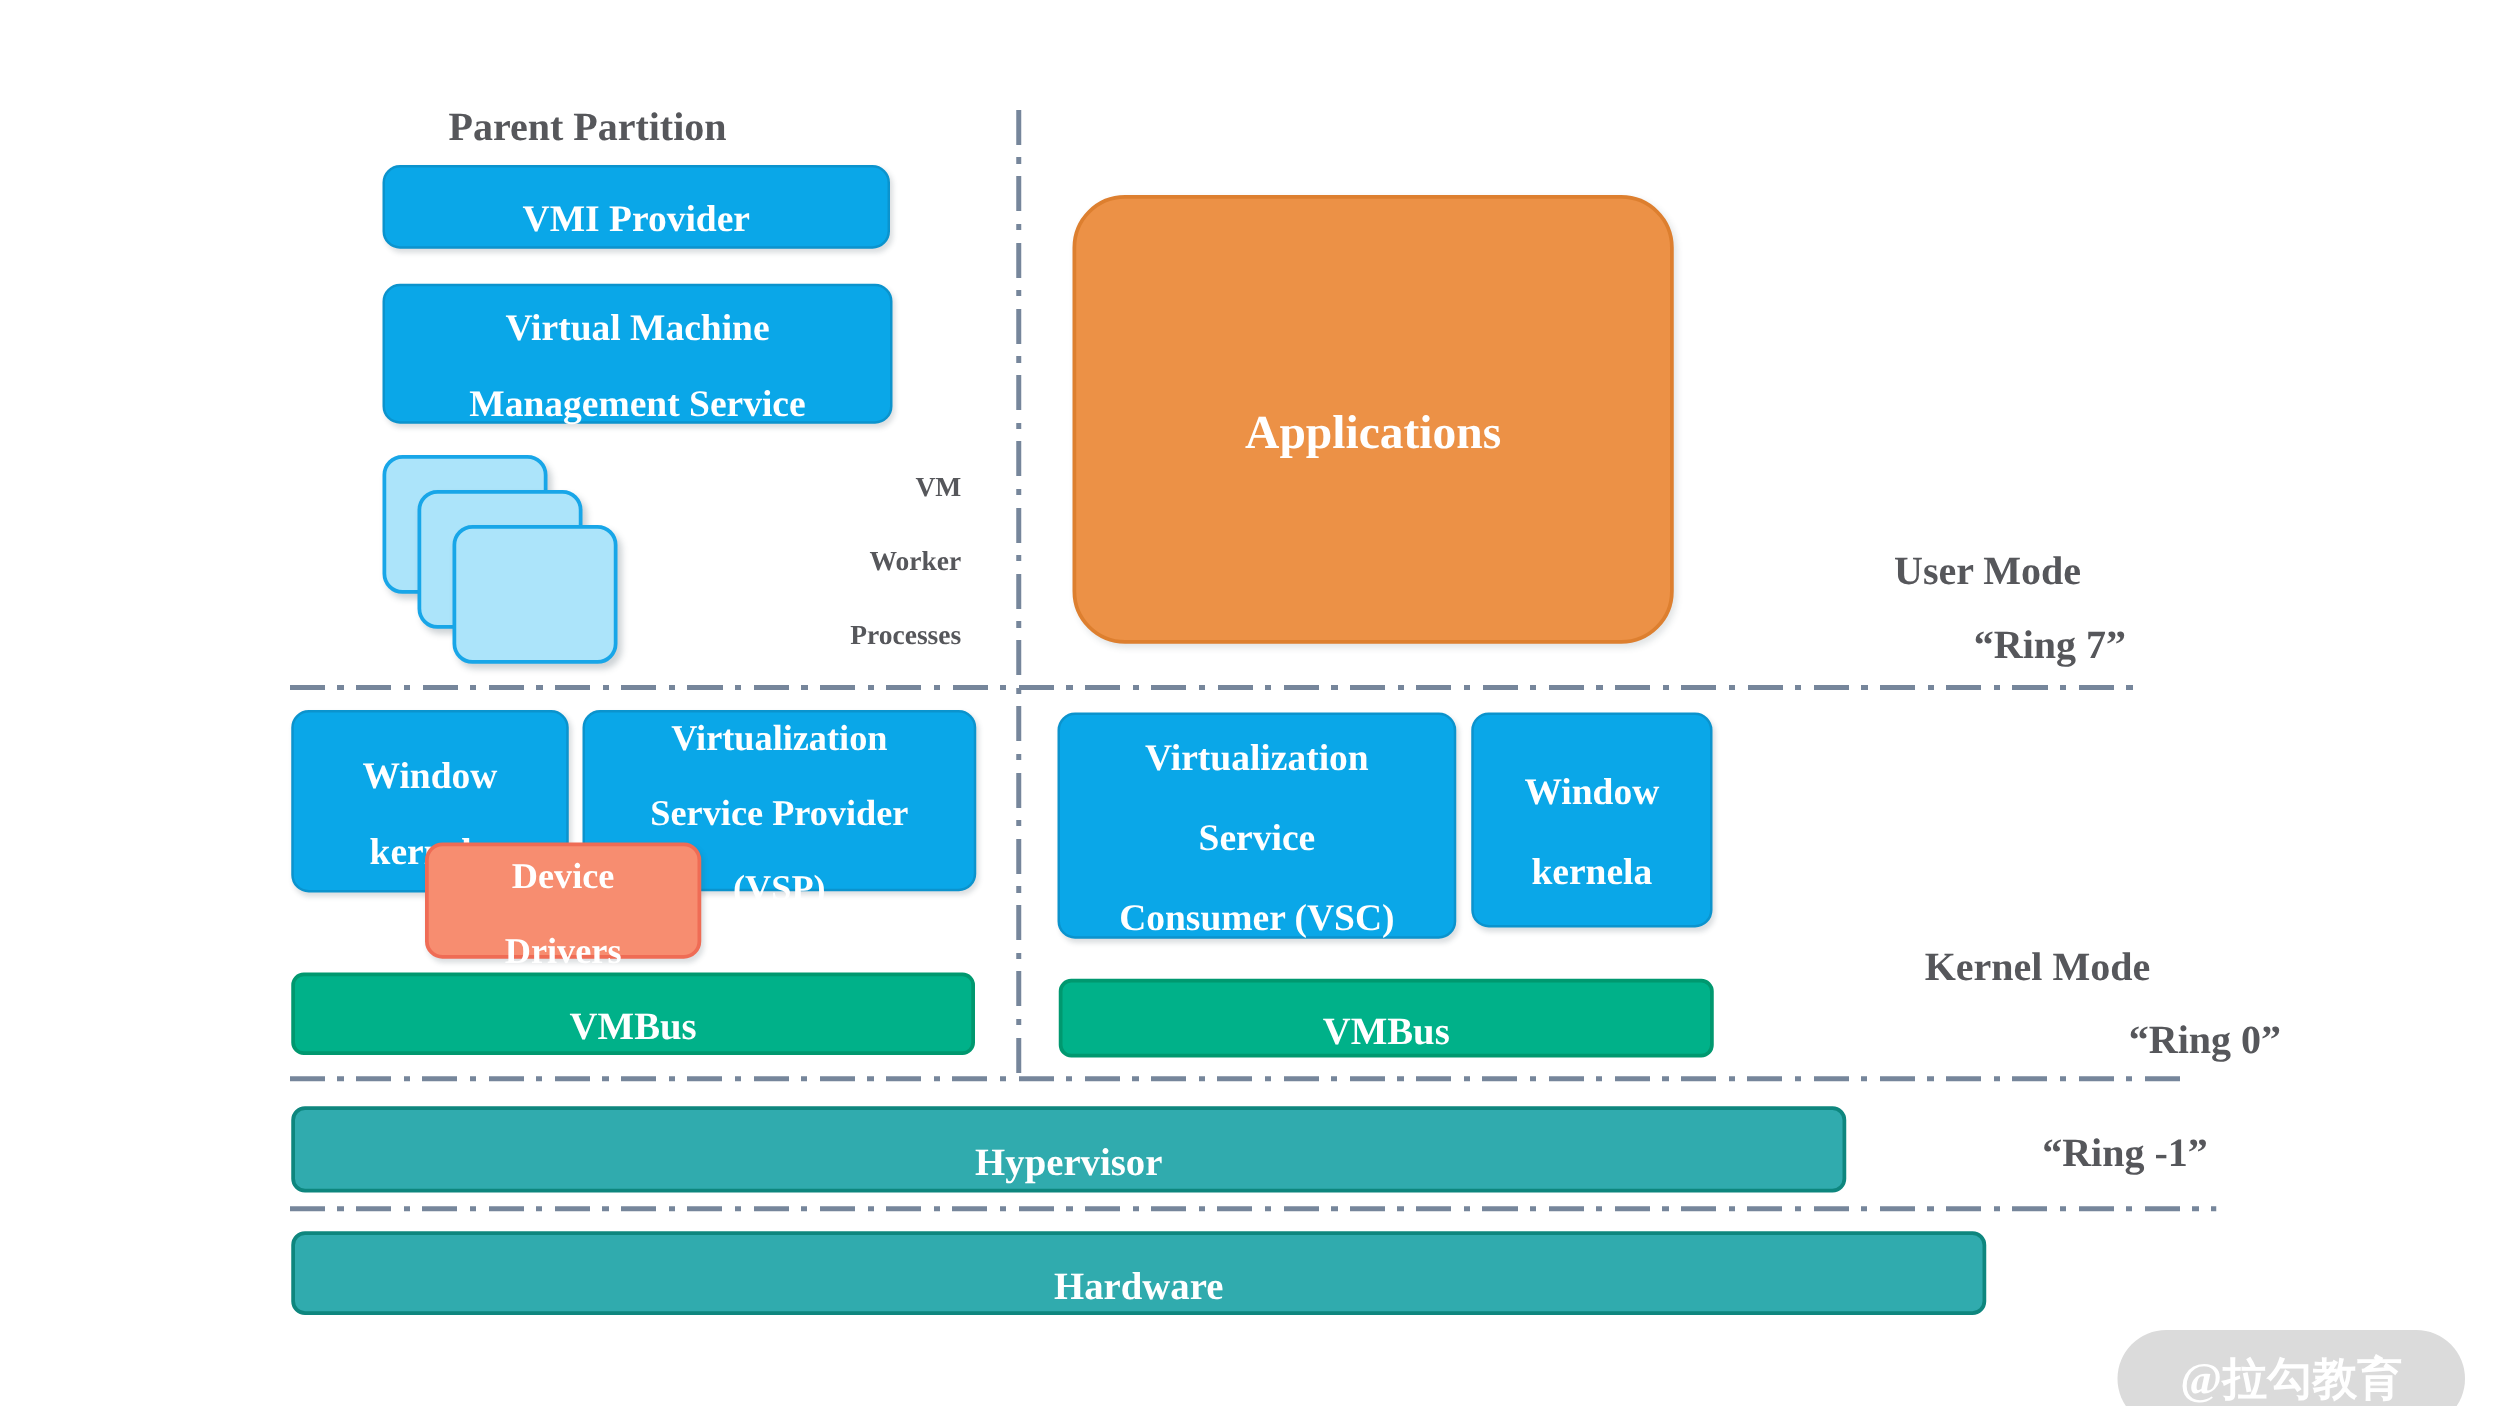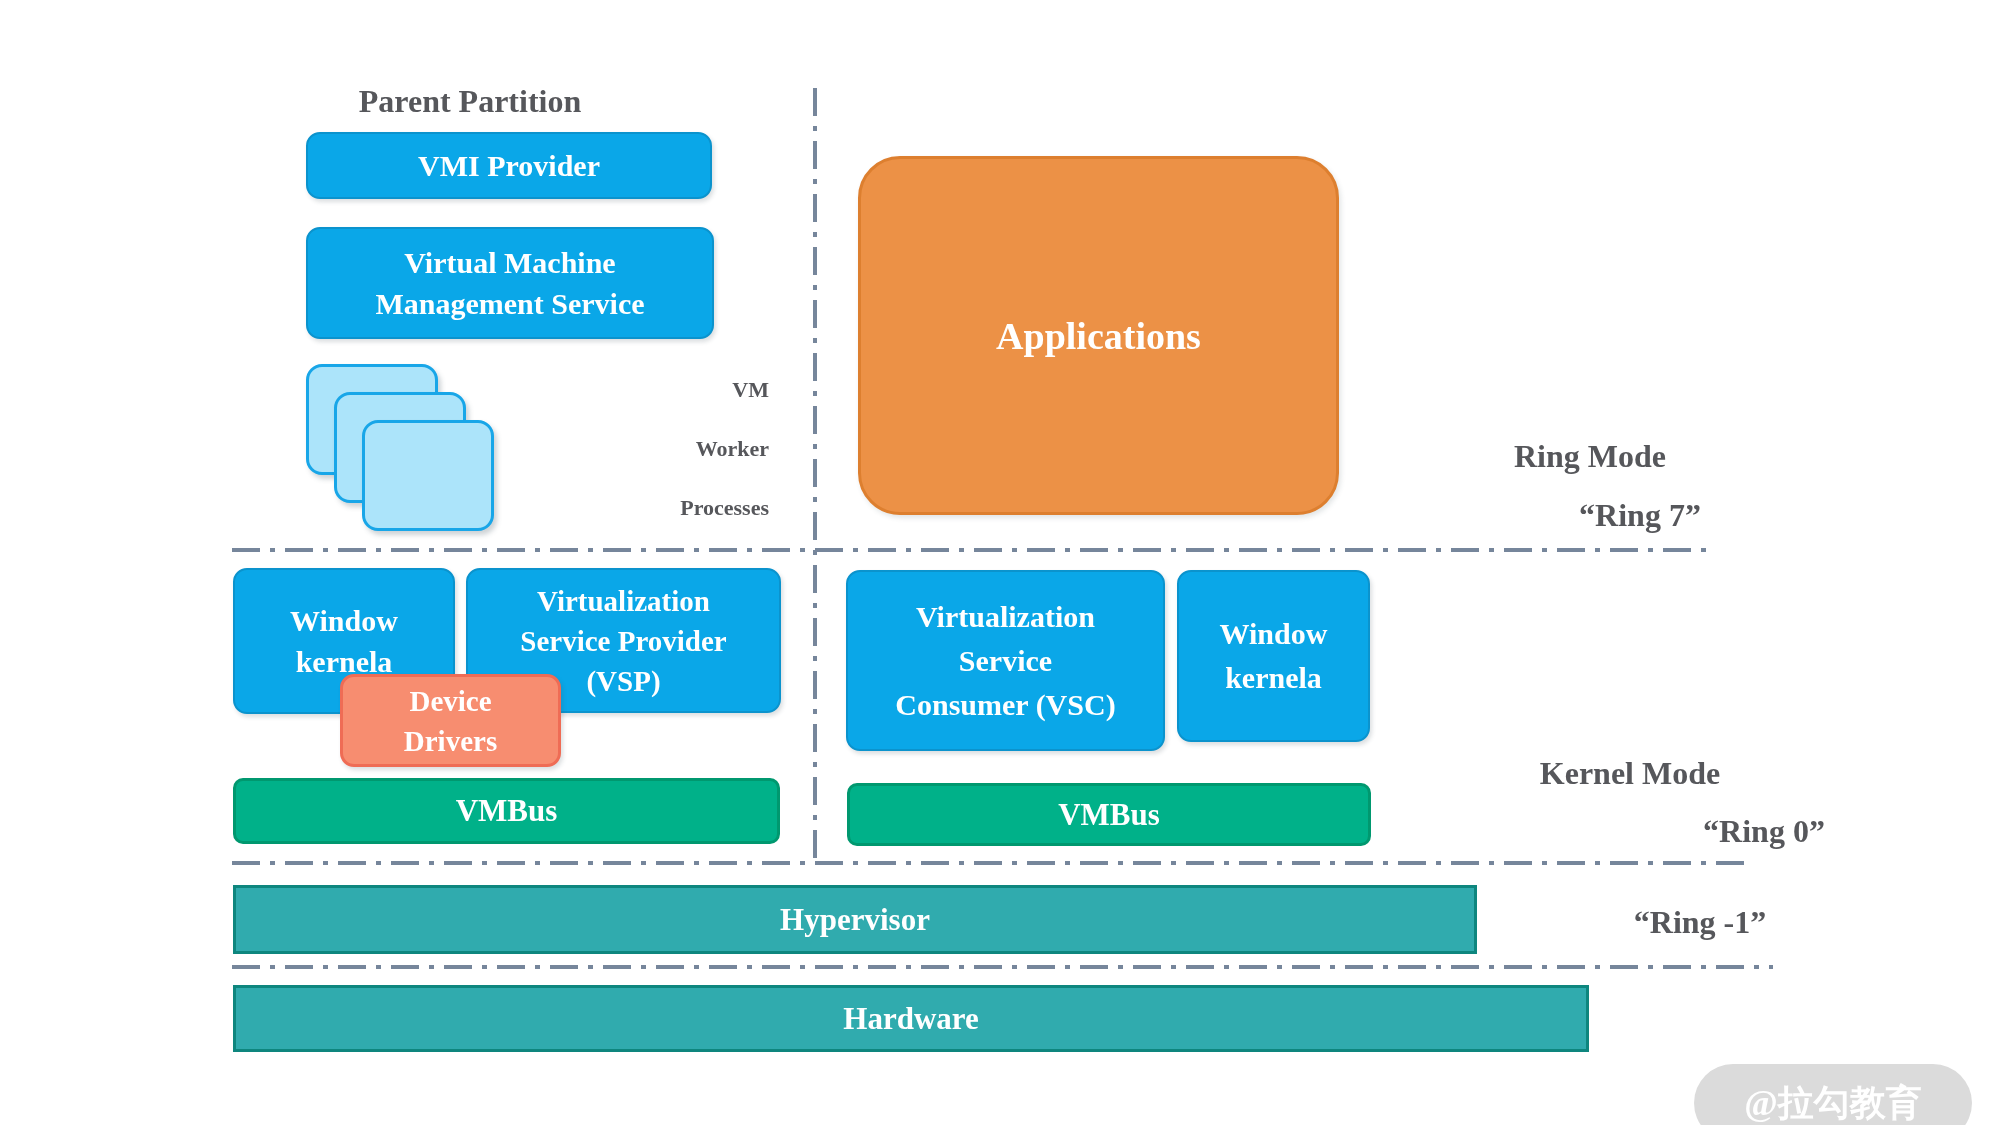--- a/index.html
+++ b/index.html
@@ -20,21 +20,21 @@
   .side-label{
     font-size:22px;font-weight:bold;color:var(--text-gray,#56575B);
     text-align:right;line-height:59px;
   }
   .side-label .ln{display:block;}
   
   .box{
     display:flex;flex-direction:column;align-items:center;justify-content:center;
     color:#fff;font-weight:bold;text-align:center;
   }
-  .box .ln{display:block;}
+  .box .ln{display:block;margin-top:20px;}
   .blue{
     background:var(--blue,#0AA7E8);
     border:2px solid var(--blue-border,#0B93CD);
     border-radius:14px;
     box-shadow:2px 3px 4px rgba(60,80,90,.18);
     font-size:30px;line-height:41px;
   }
   .orange{
     background:var(--orange,#EC9146);
     border:3px solid var(--orange-border,#DD7F2F);
@@ -44,21 +44,21 @@
   }
   .green{
     background:var(--green,#00B189);
     border:3px solid var(--green-border,#00986F);
     border-radius:10px;
     font-size:31px;
   }
   .teal{
     background:var(--teal,#30ABAE);
     border:3px solid var(--teal-border,#0E867E);
-    border-radius:0;
+    border-radius:11px;
     font-size:31px;
   }
   .salmon{
     background:var(--salmon,#F78D70);
     border:3px solid var(--salmon-border,#EF6C55);
     border-radius:14px;
     box-shadow:2px 3px 4px rgba(60,80,90,.18);
     font-size:29px;line-height:40px;
     z-index:5;
   }
@@ -114,21 +114,21 @@
   <div class="abs side-label" style="left:519px;top:360px;width:250px;">
     <span class="ln">VM</span>
     <span class="ln">Worker</span>
     <span class="ln">Processes</span>
   </div>
 
   <div class="abs box orange" style="left:858px;top:156px;width:481px;height:359px;">
     <span class="ln">Applications</span>
   </div>
 
-  <div class="abs mode-label" style="left:1430px;top:435px;width:320px;">Ring Mode</div>
+  <div class="abs mode-label" style="left:1430px;top:435px;width:320px;">User Mode</div>
   <div class="abs mode-label" style="left:1480px;top:494px;width:320px;">“Ring 7”</div>
 
   <div class="abs hline" style="left:232px;top:548px;width:1484px;"></div>
 
   <div class="abs box blue" style="left:233px;top:568px;width:222px;height:146px;">
     <span class="ln">Window</span>
     <span class="ln">kernela</span>
   </div>
 
   <div class="abs box blue" style="left:466px;top:568px;width:315px;height:145px;font-size:29px;line-height:40px;">

